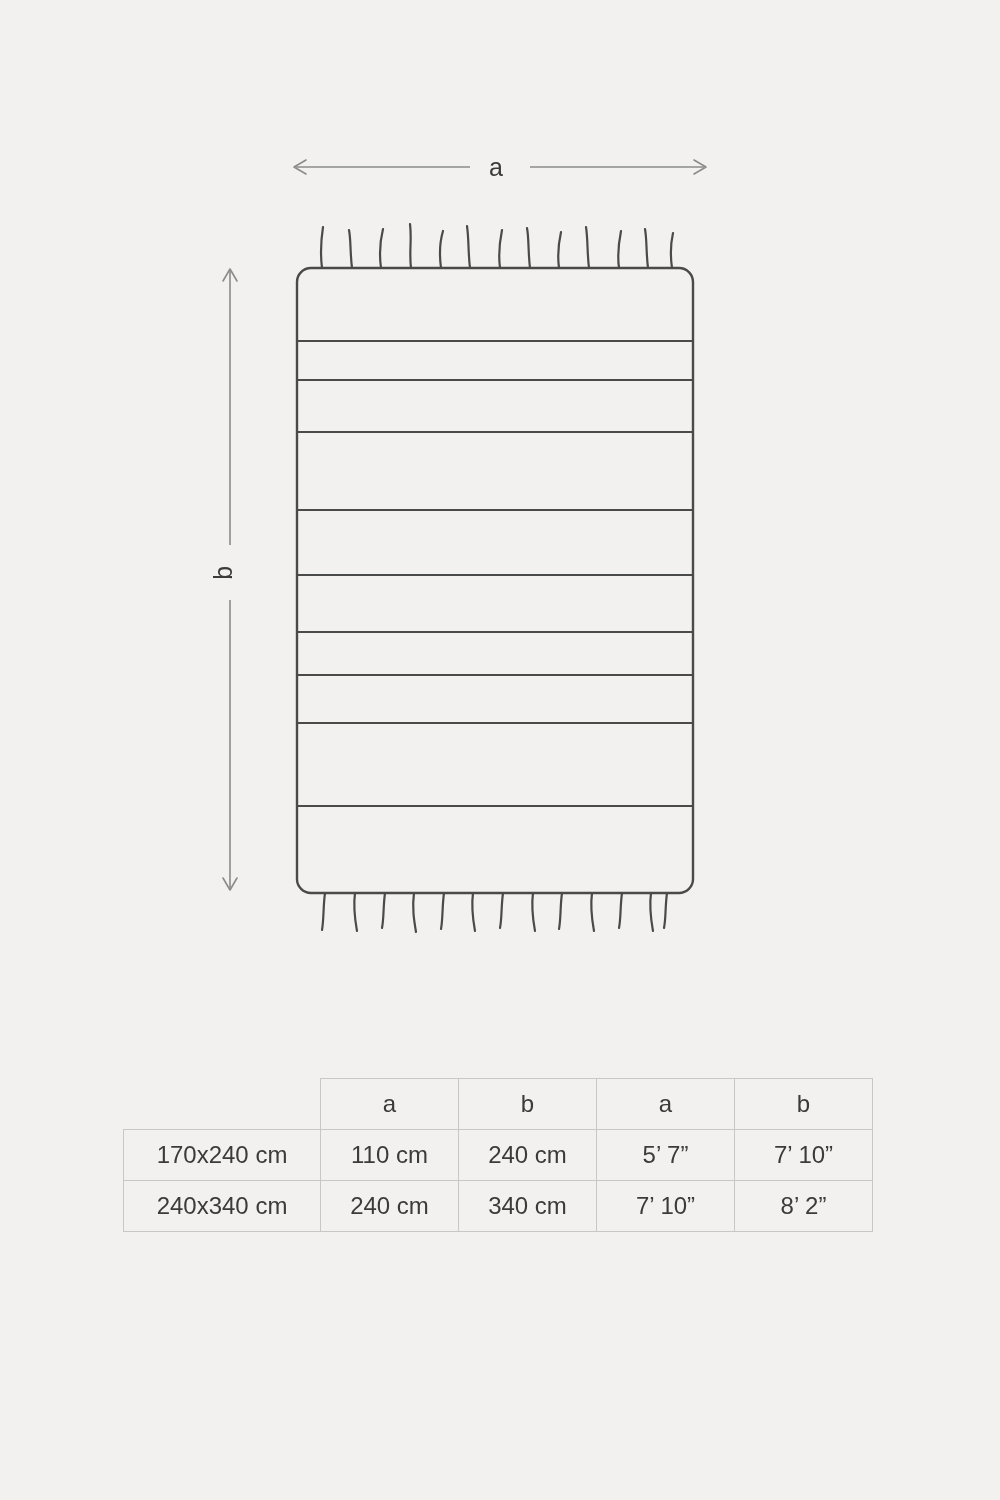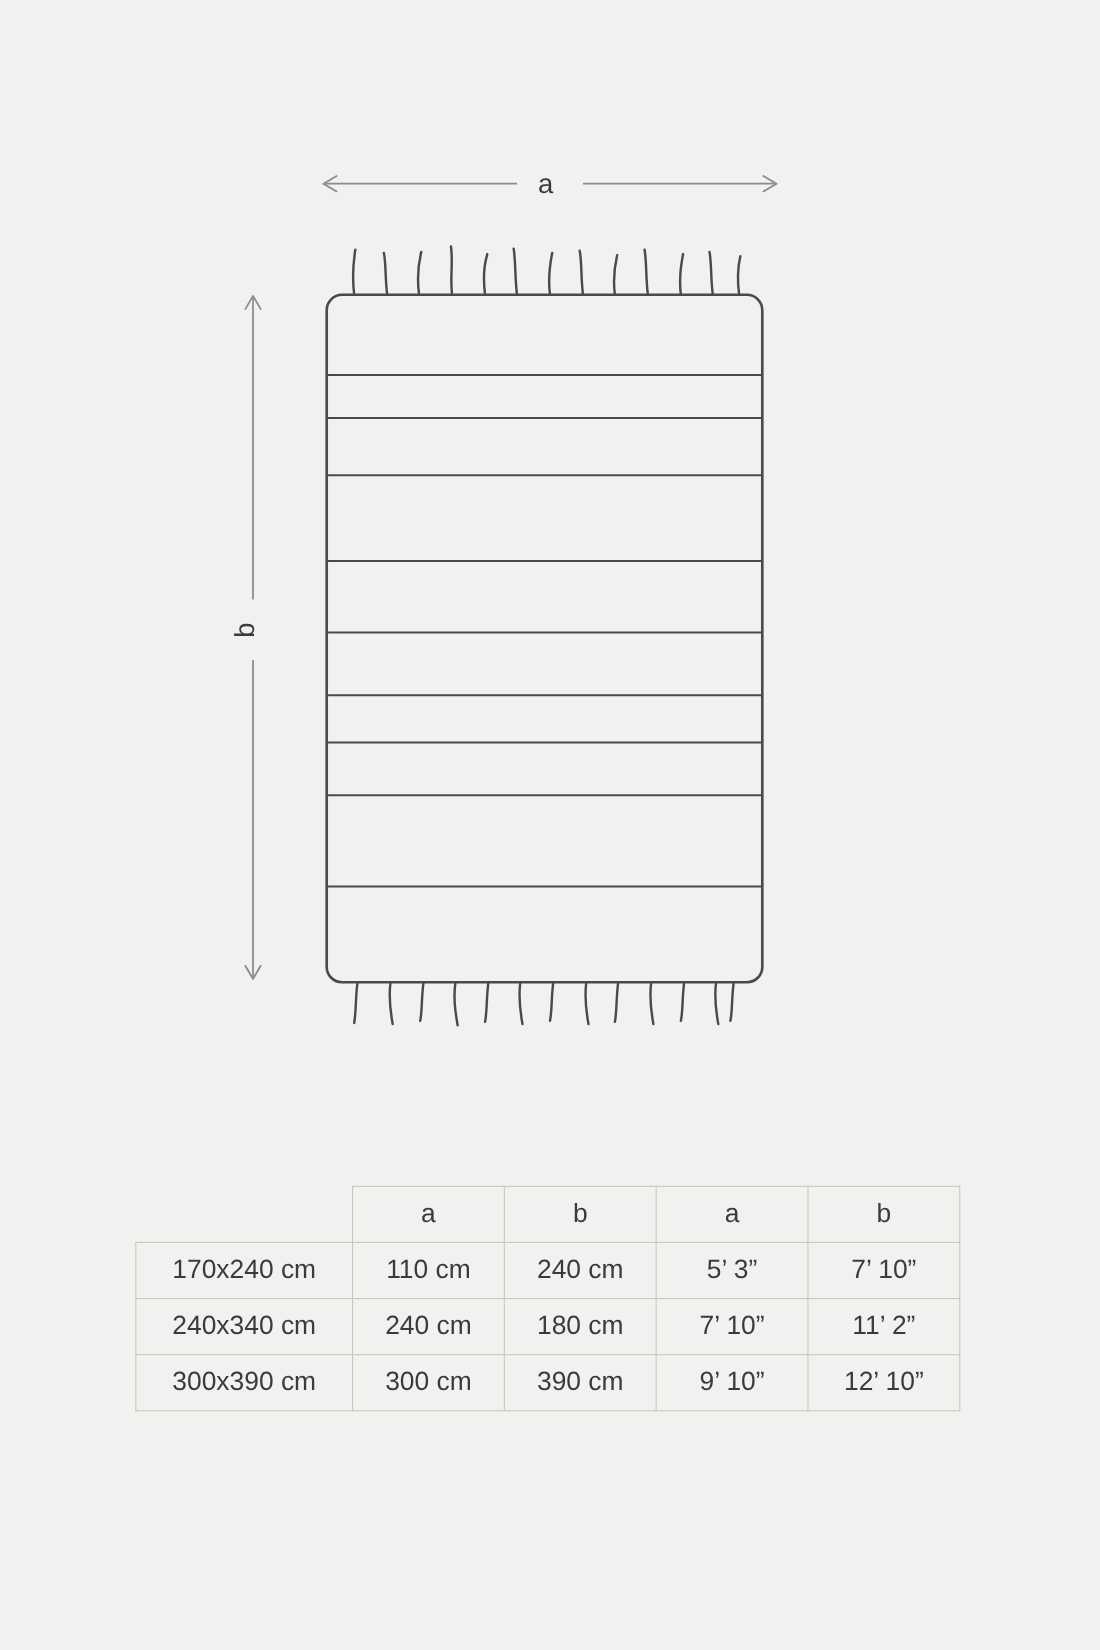--- a/index.html
+++ b/index.html
@@ -164,33 +164,26 @@
         <th class="col-val">b</th>
         <th class="col-val3">a</th>
         <th class="col-val3">b</th>
       </tr>
     </thead>
     <tbody>
       <tr>
         <td class="col-name">170x240 cm</td>
         <td class="col-val">110 cm</td>
         <td class="col-val">240 cm</td>
-        <td class="col-val3">5’ 3”</td>
+        <td class="col-val3">5’ 7”</td>
         <td class="col-val3">7’ 10”</td>
       </tr>
       <tr>
         <td class="col-name">240x340 cm</td>
         <td class="col-val">240 cm</td>
-        <td class="col-val">180 cm</td>
+        <td class="col-val">340 cm</td>
         <td class="col-val3">7’ 10”</td>
-        <td class="col-val3">11’ 2”</td>
-      </tr>
-      <tr>
-        <td class="col-name">300x390 cm</td>
-        <td class="col-val">300 cm</td>
-        <td class="col-val">390 cm</td>
-        <td class="col-val3">9’ 10”</td>
-        <td class="col-val3">12’ 10”</td>
+        <td class="col-val3">8’ 2”</td>
       </tr>
     </tbody>
   </table>
 
 </div>
 
 </body></html>

